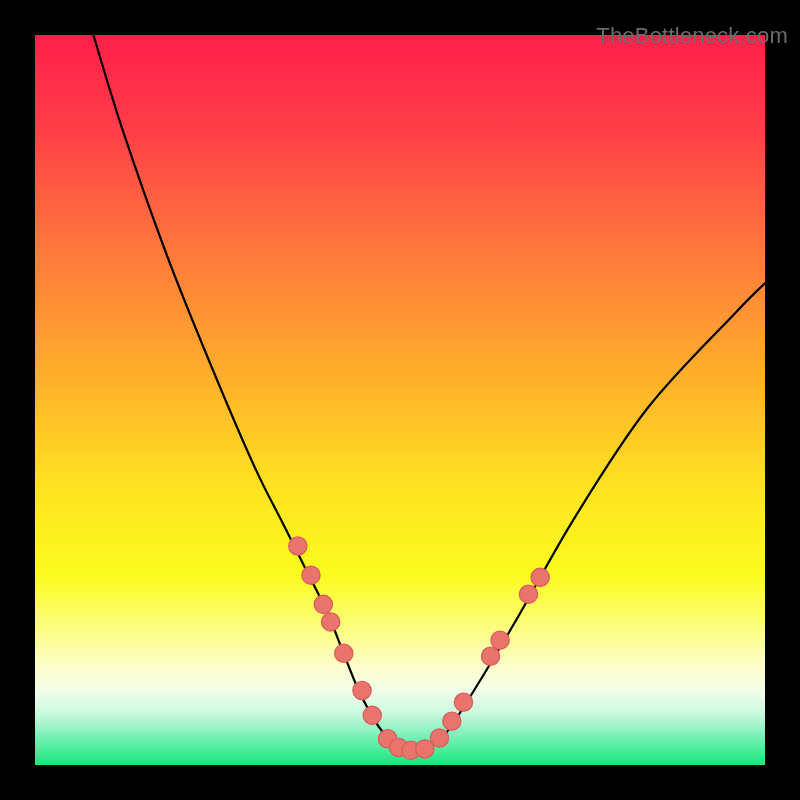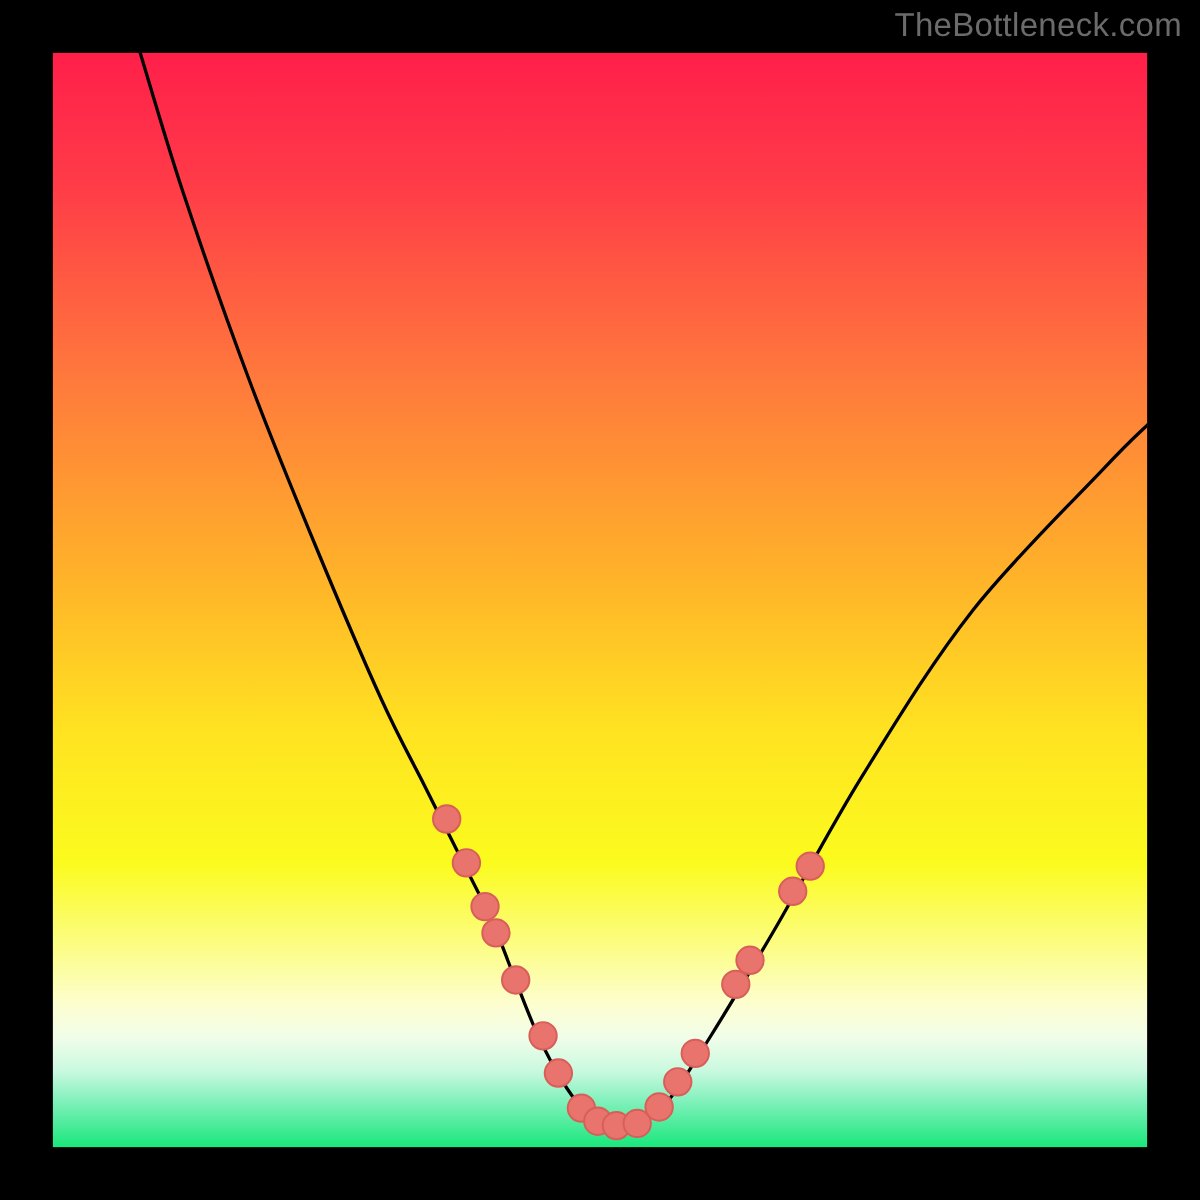--- a/index.html
+++ b/index.html
@@ -27,21 +27,21 @@
   }
   .gradient-bg {
     position: absolute;
     left: 0;
     top: 0;
     width: 100%;
     height: 100%;
   }
   .watermark {
     position: absolute;
-    top: 4px;
+    top: 23px;
     right: 12px;
     color: #6b6b6b;
     font-size: 22px;
     font-weight: 400;
     letter-spacing: 0.2px;
     user-select: none;
   }
   svg.curve {
     position: absolute;
     left: 0;

